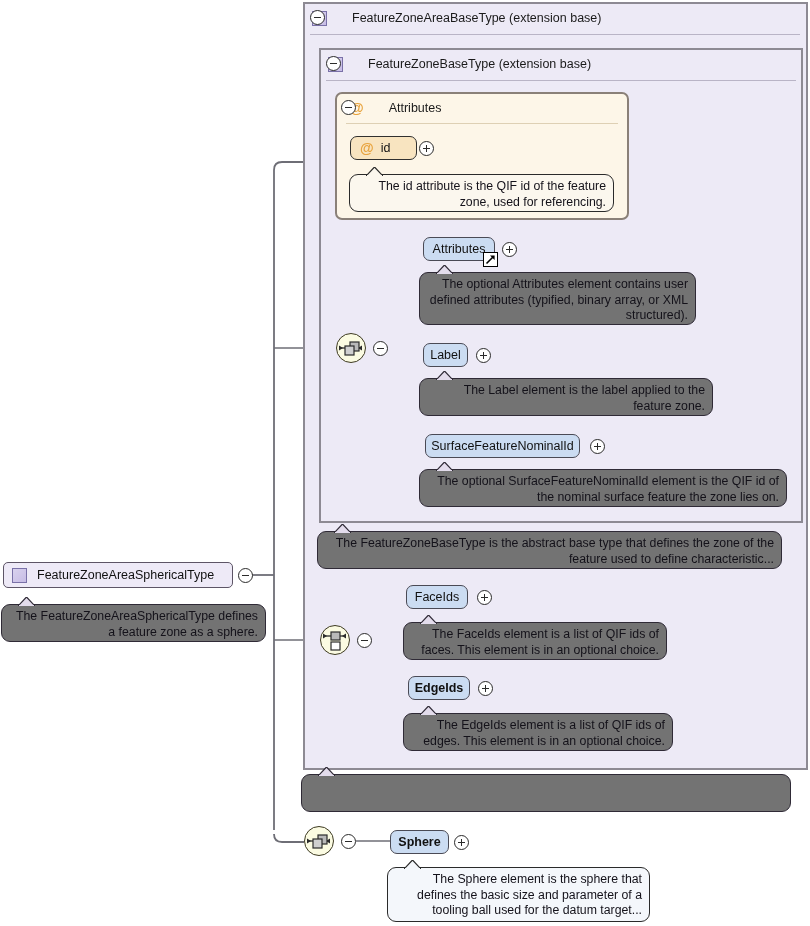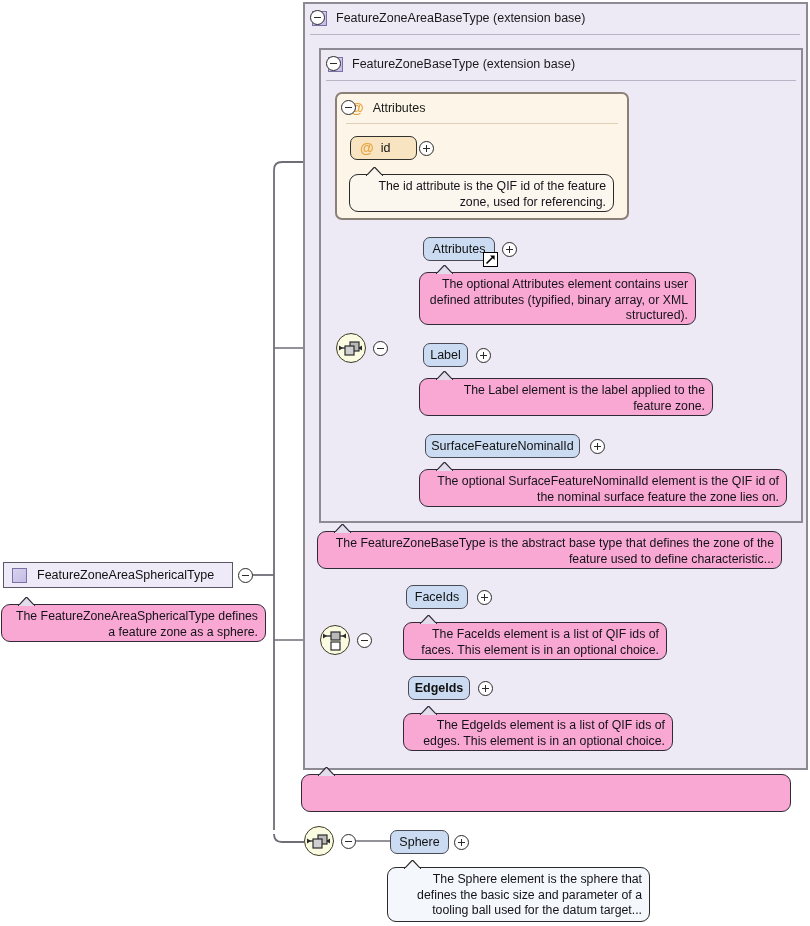--- a/index.html
+++ b/index.html
@@ -22,21 +22,21 @@
     background:#edeaf6;
     border:2px solid #8d8a93;
     box-sizing:border-box;
   }
   .group-hdr{
     position:absolute;
     left:0;top:0;
     height:32px;
     display:flex;
     align-items:center;
-    gap:9px;
+    gap:25px;
     padding-left:9px;
     box-sizing:border-box;
   }
   .group-rule{
     position:absolute;
     height:1px;
     background:#b9b4c6;
   }
   .grp-title{
     font-size:12.5px;
@@ -112,39 +112,39 @@
   .node.attrnode{
     background:#f8e4c0;
     border:1.3px solid #30302f;
     gap:7px;
     justify-content:flex-start;
     padding:0 12px 0 9px;
   }
   .node.roottype{
     background:#eeeaf7;
     border:1.3px solid #5d5566;
-    border-radius:0;
+    border-radius:5px;
     gap:10px;
     justify-content:flex-start;
     padding-left:8px;
     height:26px;
   }
   .linkicon{
     position:absolute;
     width:15px;height:15px;
     background:#ffffff;
     border:1.4px solid #000;
     box-sizing:border-box;
   }
   .linkicon svg{position:absolute;left:1px;top:1px;}
 
   
   .anno{
     position:absolute;
-    background:#f9a8d4;
+    background:#737373;
     border:1.3px solid #2f2a36;
     border-radius:9px;
     box-sizing:border-box;
     font-size:12.3px;
     line-height:15.6px;
     color:#14121a;
     padding:4px 7px 4px 7px;
   }
   .anno.cream{background:#fbf7ee;border-color:#2a2a2a;}
   .anno.bluewhite{background:#f4f7fb;border-color:#2a2a2a;}
@@ -382,21 +382,21 @@
     <svg width="28" height="28" viewBox="0 0 28 28">
       <line x1="3" y1="14" x2="24" y2="14" stroke="#2b2b2b" stroke-width="1.3"></line>
       <polygon points="2,11.5 6,14 2,16.5" fill="#2b2b2b"></polygon>
       <polygon points="25,11.5 21,14 25,16.5" fill="#2b2b2b"></polygon>
       <rect x="13" y="8" width="9" height="9" fill="#b9b9b9" stroke="#2b2b2b" stroke-width="1.2"></rect>
       <rect x="8" y="12" width="9" height="9" fill="#cfcfcf" stroke="#2b2b2b" stroke-width="1.2"></rect>
     </svg>
   </div>
   <div class="ctrl" style="left:341px;top:834px;"></div>
 
-  <div class="node" style="left:390px;top:830px;width:59px;">
+  <div class="node" style="left:390px;top:830px;width:59px;font-weight:bold;">
     <span>Sphere</span>
   </div>
   <div class="ctrl plus" style="left:454px;top:835px;"></div>
   <div class="anno bluewhite" style="left:387px;top:867px;width:263px;height:55px;">
     <span class="tail" style="left:16px;">
       <svg width="17" height="9" viewBox="0 0 17 9">
           <path d="M0,9 L8.5,0 L17,9 Z" fill="#f4f7fb" stroke="#2a2a2a" stroke-width="1.2"></path>
           <rect x="1" y="8" width="15" height="2" fill="#f4f7fb"></rect>
         </svg>
     </span>

